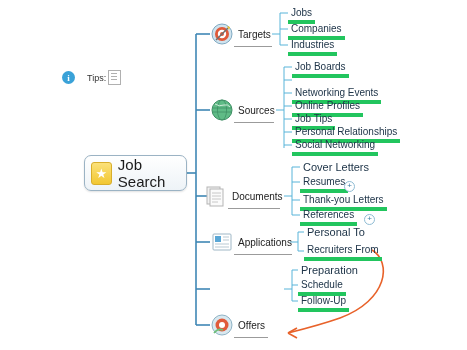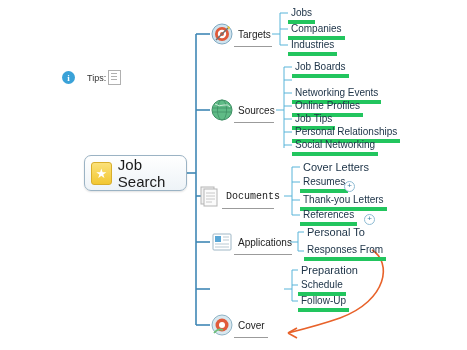--- a/index.html
+++ b/index.html
@@ -161,21 +161,21 @@
     <span class="label">Sources</span>
     <span class="underline" style="width:40px;"></span>
   </div>
   <div class="node leaf" style="left:292px;top:61px;">Job Boards</div>
   <div class="node leaf" style="left:292px;top:87px;">Networking Events</div>
   <div class="node leaf" style="left:292px;top:100px;">Online Profiles</div>
   <div class="node leaf" style="left:292px;top:113px;">Job Tips</div>
   <div class="node leaf" style="left:292px;top:126px;">Personal Relationships</div>
   <div class="node leaf" style="left:292px;top:139px;">Social Networking</div>
 
-  <div class="node main" style="left:198px;top:184px;font-family:Liberation Mono, monospace;">
+  <div class="node main" style="left:204px;top:184px;">
     <span class="ico doc-ico">
       <svg viewBox="0 0 24 24" width="24" height="24">
         <rect x="3" y="3" width="13" height="17" fill="#f2f2f2" stroke="#b5b5b5" stroke-width="1"></rect>
         <rect x="6" y="5" width="13" height="17" fill="#fbfbfb" stroke="#b5b5b5" stroke-width="1"></rect>
         <path d="M8 9 h9 M8 12 h9 M8 15 h9 M8 18 h6" stroke="#c8c8c8" stroke-width="1"></path>
       </svg>
     </span>
     <span class="label">Documents</span>
     <span class="underline" style="width:52px;"></span>
   </div>
@@ -191,32 +191,32 @@
       <svg viewBox="0 0 24 24" width="24" height="24">
         <rect x="3" y="4" width="18" height="16" rx="1" fill="#ffffff" stroke="#9fb7c6" stroke-width="1"></rect>
         <rect x="5" y="6" width="6" height="6" fill="#5aa7d6"></rect>
         <path d="M13 7 h6 M13 10 h6 M5 14 h14 M5 17 h14" stroke="#b9c9d3" stroke-width="1"></path>
       </svg>
     </span>
     <span class="label">Applications</span>
     <span class="underline" style="width:58px;"></span>
   </div>
   <div class="node leafplain" style="left:304px;top:226px;">Personal To</div>
-  <div class="node leaf" style="left:304px;top:244px;">Responses From</div>
+  <div class="node leaf" style="left:304px;top:244px;">Recruiters From</div>
 
   <div class="node leafplain" style="left:298px;top:264px;">Preparation</div>
   <div class="node leaf" style="left:298px;top:279px;">Schedule</div>
   <div class="node leaf" style="left:298px;top:295px;">Follow-Up</div>
 
   <div class="node main" style="left:210px;top:313px;">
     <span class="ico">
       <svg viewBox="0 0 24 24" width="24" height="24">
         <circle cx="12" cy="12" r="10" fill="#d9e8ef" stroke="#8fb3c6" stroke-width="1"></circle>
         <circle cx="12" cy="12" r="6.5" fill="#e05a3a"></circle>
         <circle cx="12" cy="12" r="3" fill="#ffffff"></circle>
         <path d="M4 20 q4 -5 9 -3" stroke="#6fbf7a" stroke-width="1.6" fill="none"></path>
       </svg>
     </span>
-    <span class="label">Cover</span>
+    <span class="label">Offers</span>
     <span class="underline" style="width:34px;"></span>
   </div>
 
 </div>
 
 </body></html>

